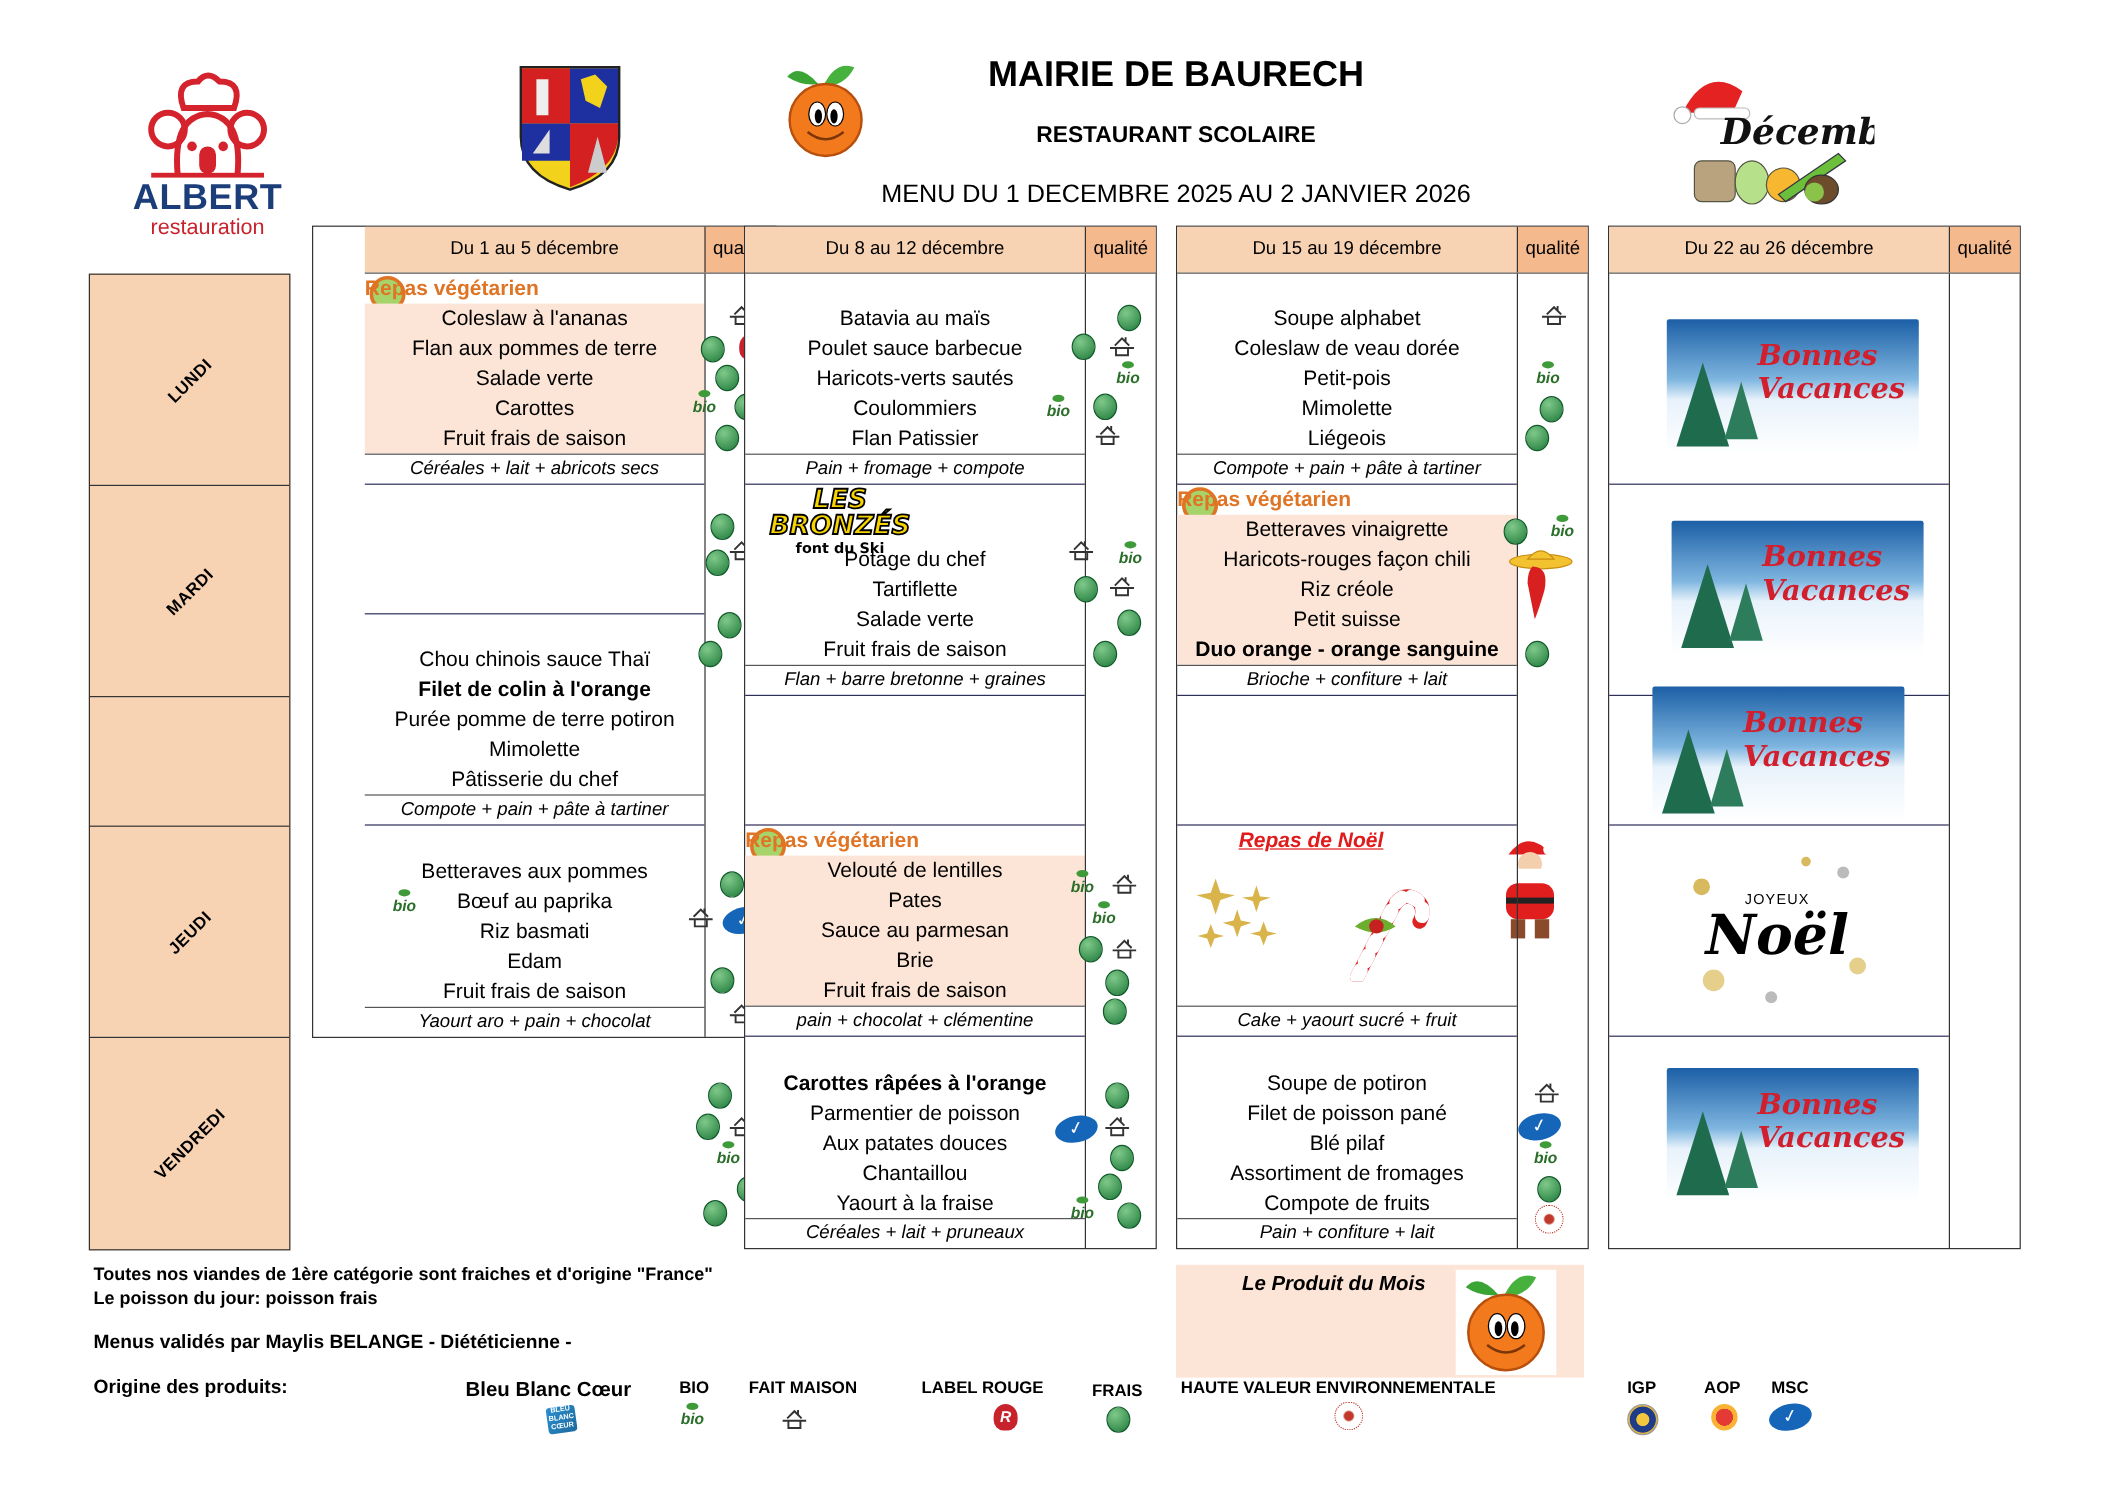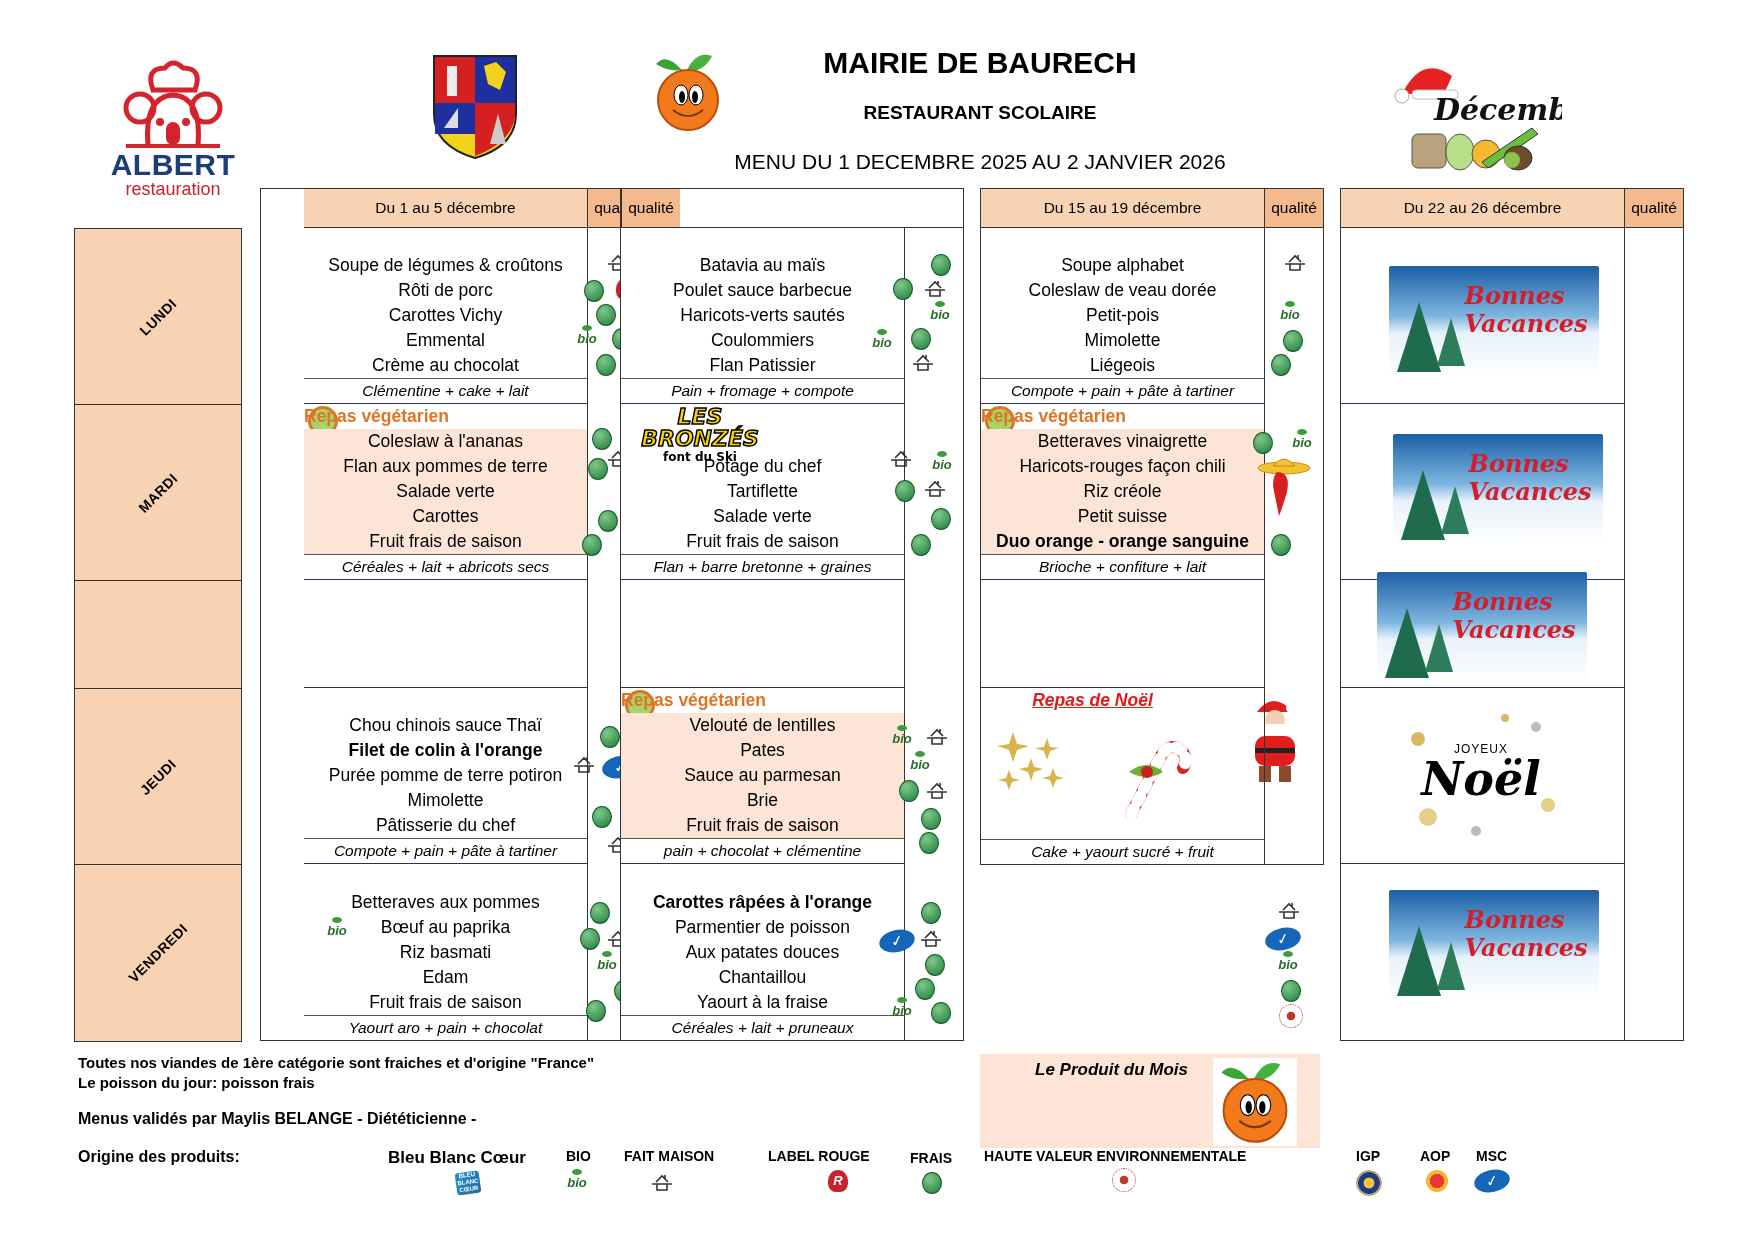--- a/index.html
+++ b/index.html
@@ -156,30 +156,20 @@
 </div>
 
 <div class="week" style="left:260px;width:342px;padding-left:43px;">
   <div class="whead">
     <div class="lbl">Du 1 au 5 décembre</div>
     <div class="q">qualité</div>
   </div>
   <div class="wbody">
     <div class="wmain">
       <div class="slot" style="height:176px">
-        <div class="dishes">
-          <div>Soupe de légumes &amp; croûtons</div>
-          <div>Rôti de porc</div>
-          <div>Carottes Vichy</div>
-          <div>Emmental</div>
-          <div>Crème au chocolat</div>
-        </div>
-        <div class="snack">Clémentine + cake + lait</div>
-      </div>
-      <div class="slot" style="height:176px">
         <span class="ic vegleaf" style="left:4px;top:2px"></span>
         <div class="vegtitle" style="position:absolute;left:0;right:0;top:0">Repas végétarien</div>
         <div class="dishes veg">
           <div>Coleslaw à l'ananas</div>
           <div>Flan aux pommes de terre</div>
           <div>Salade verte</div>
           <div>Carottes</div>
           <div>Fruit frais de saison</div>
         </div>
         <div class="snack">Céréales + lait + abricots secs</div>
@@ -245,20 +235,21 @@
         </svg>
       <span class="ic bio" style="left:4px;top:726px">bio</span>
       <span class="ic frais" style="left:26px;top:752px"></span>
       <span class="ic frais" style="left:-2px;top:772px"></span>
     </div>
   </div>
 </div>
 
 <div class="week" style="left:620px;width:342px;">
   <div class="whead">
+    <div class="lbl">Du 8 au 12 décembre</div>
     <div class="q">qualité</div>
   </div>
   <div class="wbody">
     <div class="wmain">
       <div class="slot" style="height:176px">
         <div class="dishes">
           <div>Batavia au maïs</div>
           <div>Poulet sauce barbecue</div>
           <div>Haricots-verts sautés</div>
           <div>Coulommiers</div>
@@ -402,20 +393,30 @@
           <path d="M14 20 q16 -22 36 0 z" fill="#e01e1e"></path>
           <circle cx="48" cy="16" r="5" fill="#fff"></circle>
           <circle cx="32" cy="28" r="10" fill="#f4cfae"></circle>
           <path d="M18 32 q14 26 28 0 z" fill="#fff"></path>
           <rect x="12" y="44" width="40" height="30" rx="10" fill="#e01e1e"></rect>
           <rect x="12" y="56" width="40" height="5" fill="#222"></rect>
           <rect x="16" y="74" width="12" height="16" fill="#8b4a2b"></rect>
           <rect x="36" y="74" width="12" height="16" fill="#8b4a2b"></rect>
         </svg>
         <div class="snack">Cake + yaourt sucré + fruit</div>
+      </div>
+      <div class="slot" style="height:176px">
+        <div class="dishes">
+          <div>Soupe de potiron</div>
+          <div>Filet de poisson pané</div>
+          <div>Blé pilaf</div>
+          <div>Assortiment de fromages</div>
+          <div>Compote de fruits</div>
+        </div>
+        <div class="snack">Pain + confiture + lait</div>
       </div>
     </div>
     <div class="wq">
       <svg class="ic maison" style="left:20px;top:26px" viewBox="0 0 20 18">
           <path d="M4 8 L10 2 L16 8 M0 10 H20 M5 10 V16 H15 V10 M13 1 V5" stroke="#333" stroke-width="1.6" fill="none"></path>
         </svg>
       <span class="ic bio" style="left:10px;top:76px">bio</span>
       <span class="ic frais" style="left:18px;top:102px"></span>
       <span class="ic frais" style="left:6px;top:126px"></span>
       <span class="ic frais" style="left:-12px;top:204px"></span>

